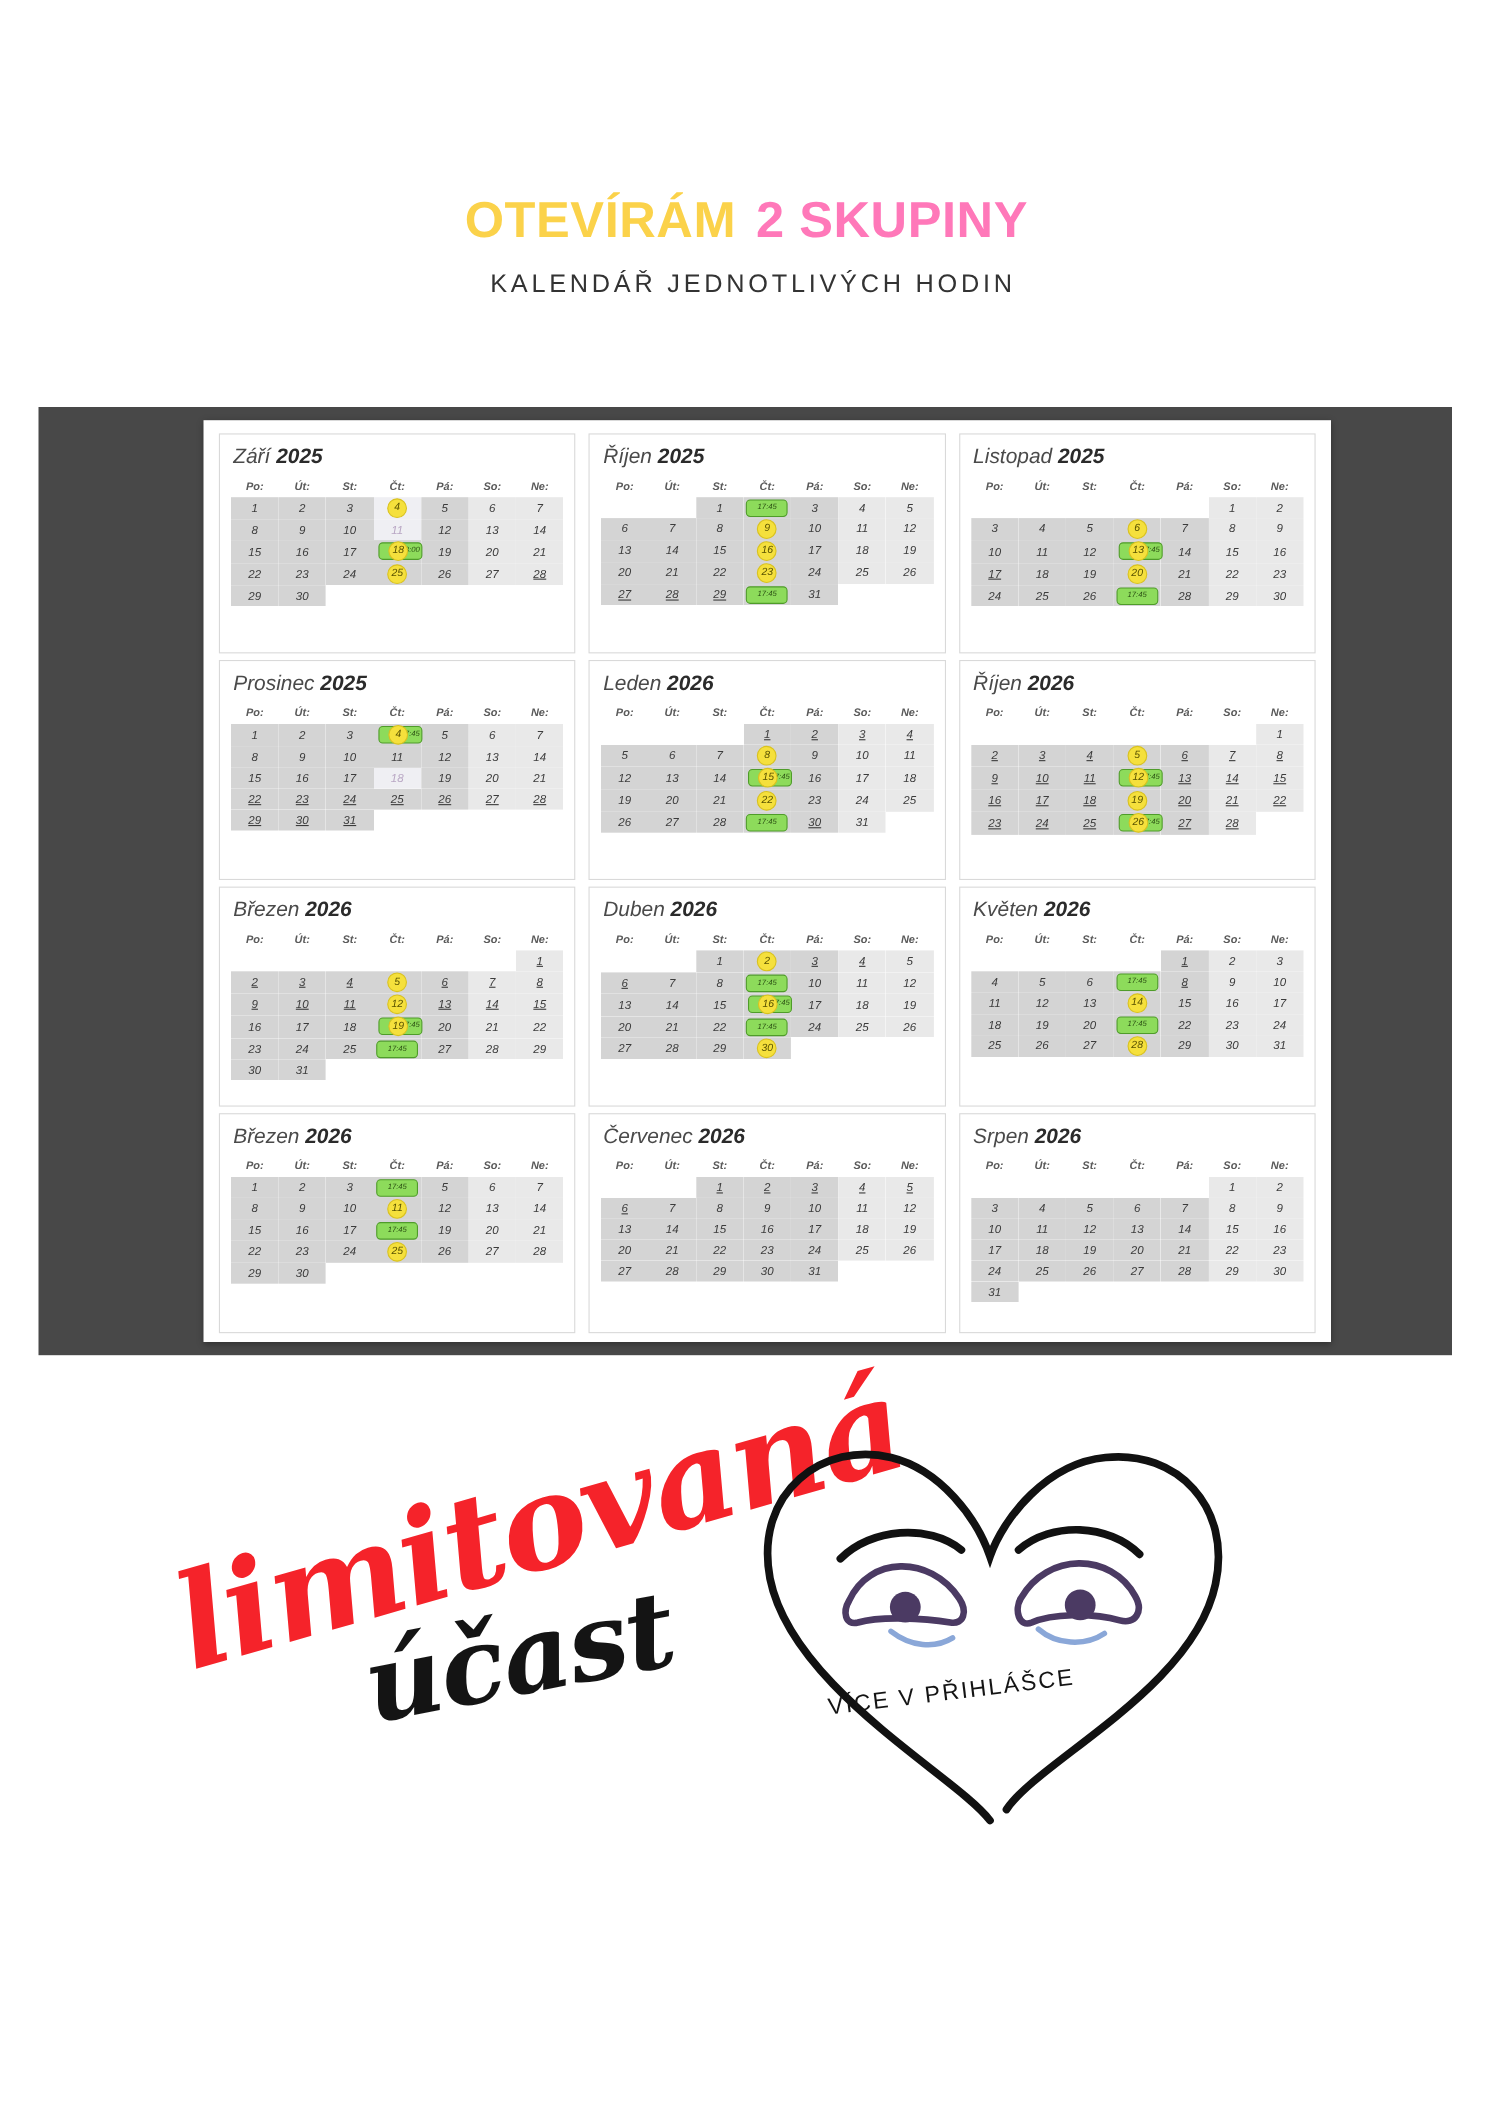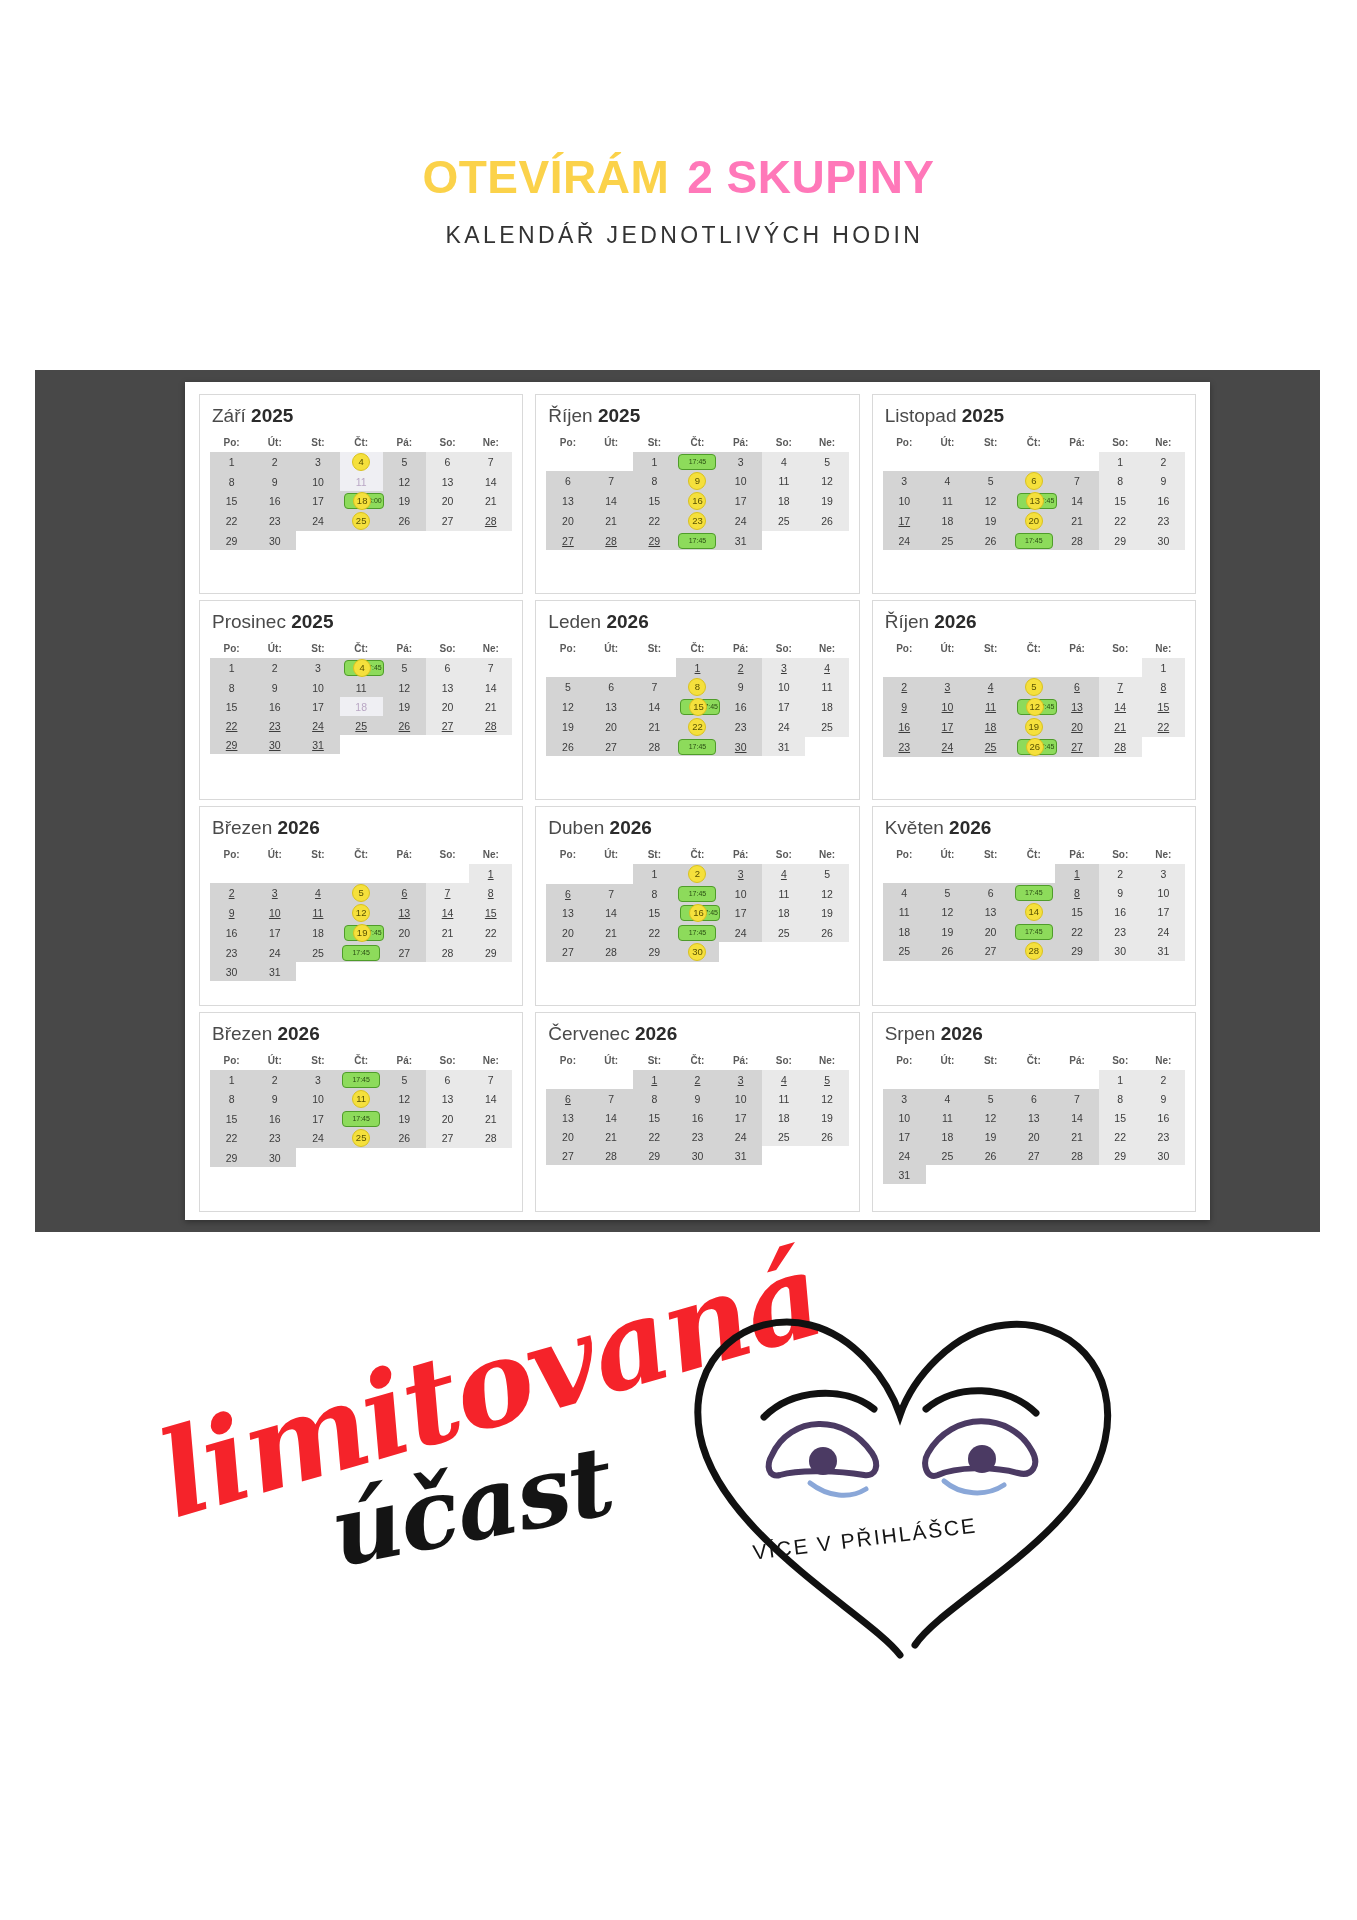--- a/index.html
+++ b/index.html
@@ -24,20 +24,21 @@
     text-align: center;
   }
   .headline {
     font-size: 33px;
     font-weight: bold;
     color: #111111;
     letter-spacing: -0.2px;
     margin: 0;
   }
   .subline {
+    margin-top: 22px;
     font-size: 46px;
     font-weight: bold;
     letter-spacing: 0.5px;
   }
   .subline .part-yellow { color: #FBD24A; }
   .subline .part-pink { color: #FF78B9; margin-left: 18px; }
   .smallline {
     margin-top: 18px;
     font-size: 23px;
     color: #333333;
@@ -63,20 +64,21 @@
     background: #ffffff;
     box-shadow: 0 2px 6px rgba(0,0,0,0.35);
     padding: 12px 14px 14px 14px;
     box-sizing: border-box;
   }
   .grid {
     display: grid;
     grid-template-columns: repeat(3, 1fr);
     grid-auto-rows: 200px;
     gap: 6px 12px;
+    font-style: italic;
   }
   .month {
     border: 1px solid #d9d9d9;
     box-sizing: border-box;
     padding: 8px 10px 6px 10px;
     background: #ffffff;
   }
   .month-title {
     font-size: 19px;
     color: #4a4a4a;

